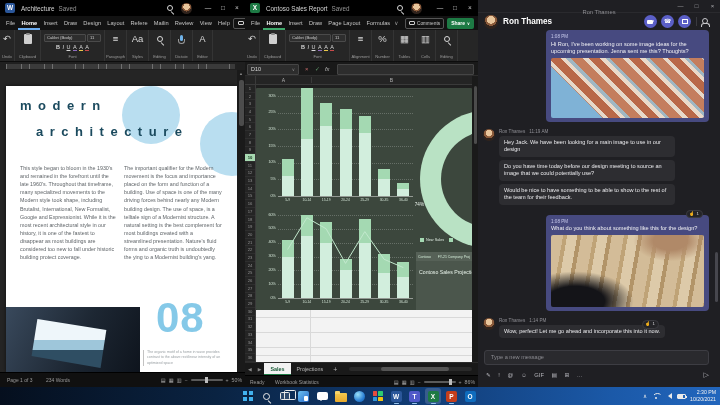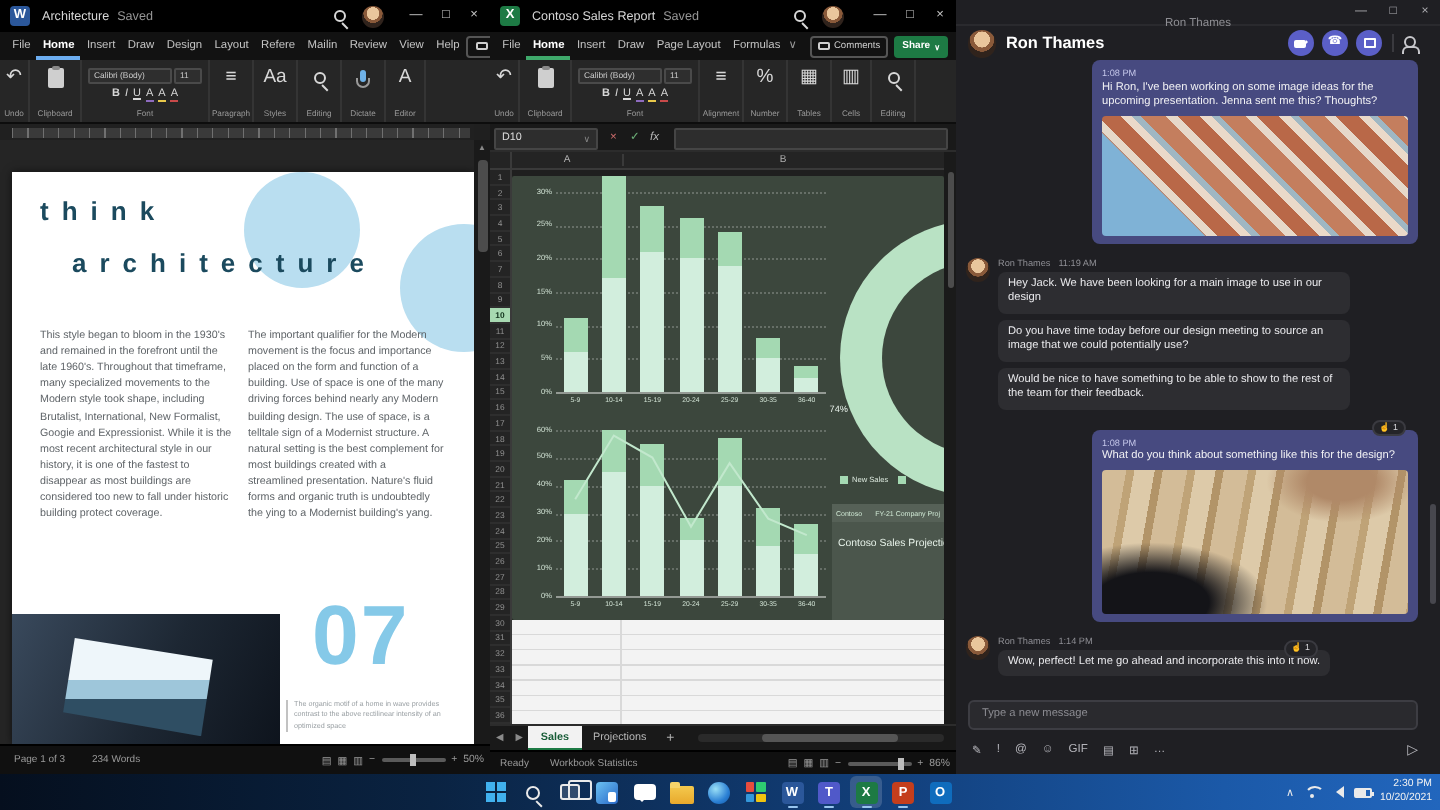--- a/index.html
+++ b/index.html
@@ -292,28 +292,28 @@
           <div class="rlabel">Editor</div>
         </div>
       </div>
     <div class="ruler">
         <div class="rin"></div>
       </div>
     <div class="docarea">
       <div class="page">
         <div class="pcirc" style="left:116px;top:0;width:58px;height:58px"></div>
         <div class="pcirc" style="left:194px;top:26px;width:64px;height:64px"></div>
-        <div class="dh" style="left:14px;top:12px">think</div>
+        <div class="dh" style="left:14px;top:12px">modern</div>
         <div class="dh" style="left:30px;top:38px">architecture</div>
         <div class="dcol" style="left:14px">This style began to bloom in the 1930's and remained in the forefront until the late 1960's. Throughout that timeframe, many specialized movements to the Modern style took shape, including Brutalist, International, New Formalist, Googie and Expressionist. While it is the most recent architectural style in our history, it is one of the fastest to disappear as most buildings are considered too new to fall under historic building protect coverage.</div>
         <div class="dcol" style="left:118px">The important qualifier for the Modern movement is the focus and importance placed on the form and function of a building. Use of space is one of the many driving forces behind nearly any Modern building design. The use of space, is a telltale sign of a Modernist structure. A natural setting is the best complement for most buildings created with a streamlined presentation. Nature's fluid forms and organic truth is undoubtedly the ying to a Modernist building's yang.</div>
         <div class="docimg">
             <div class="open"></div>
           </div>
-        <div class="bignum">07</div>
+        <div class="bignum">08</div>
         <div class="dcaption">The organic motif of a home in wave provides contrast to the above rectilinear intensity of an optimized space</div>
       </div>
     </div>
     <div class="statusbar" style="top:372px;height:15px">
       <div class="sbtxt" style="left:7px;line-height:15px">Page 1 of 3</div>
       <div class="sbtxt" style="left:46px;line-height:15px">234 Words</div>
       <div class="zoomctl">
         <span>▤</span>
         <span>▦</span>
         <span>▥</span>

